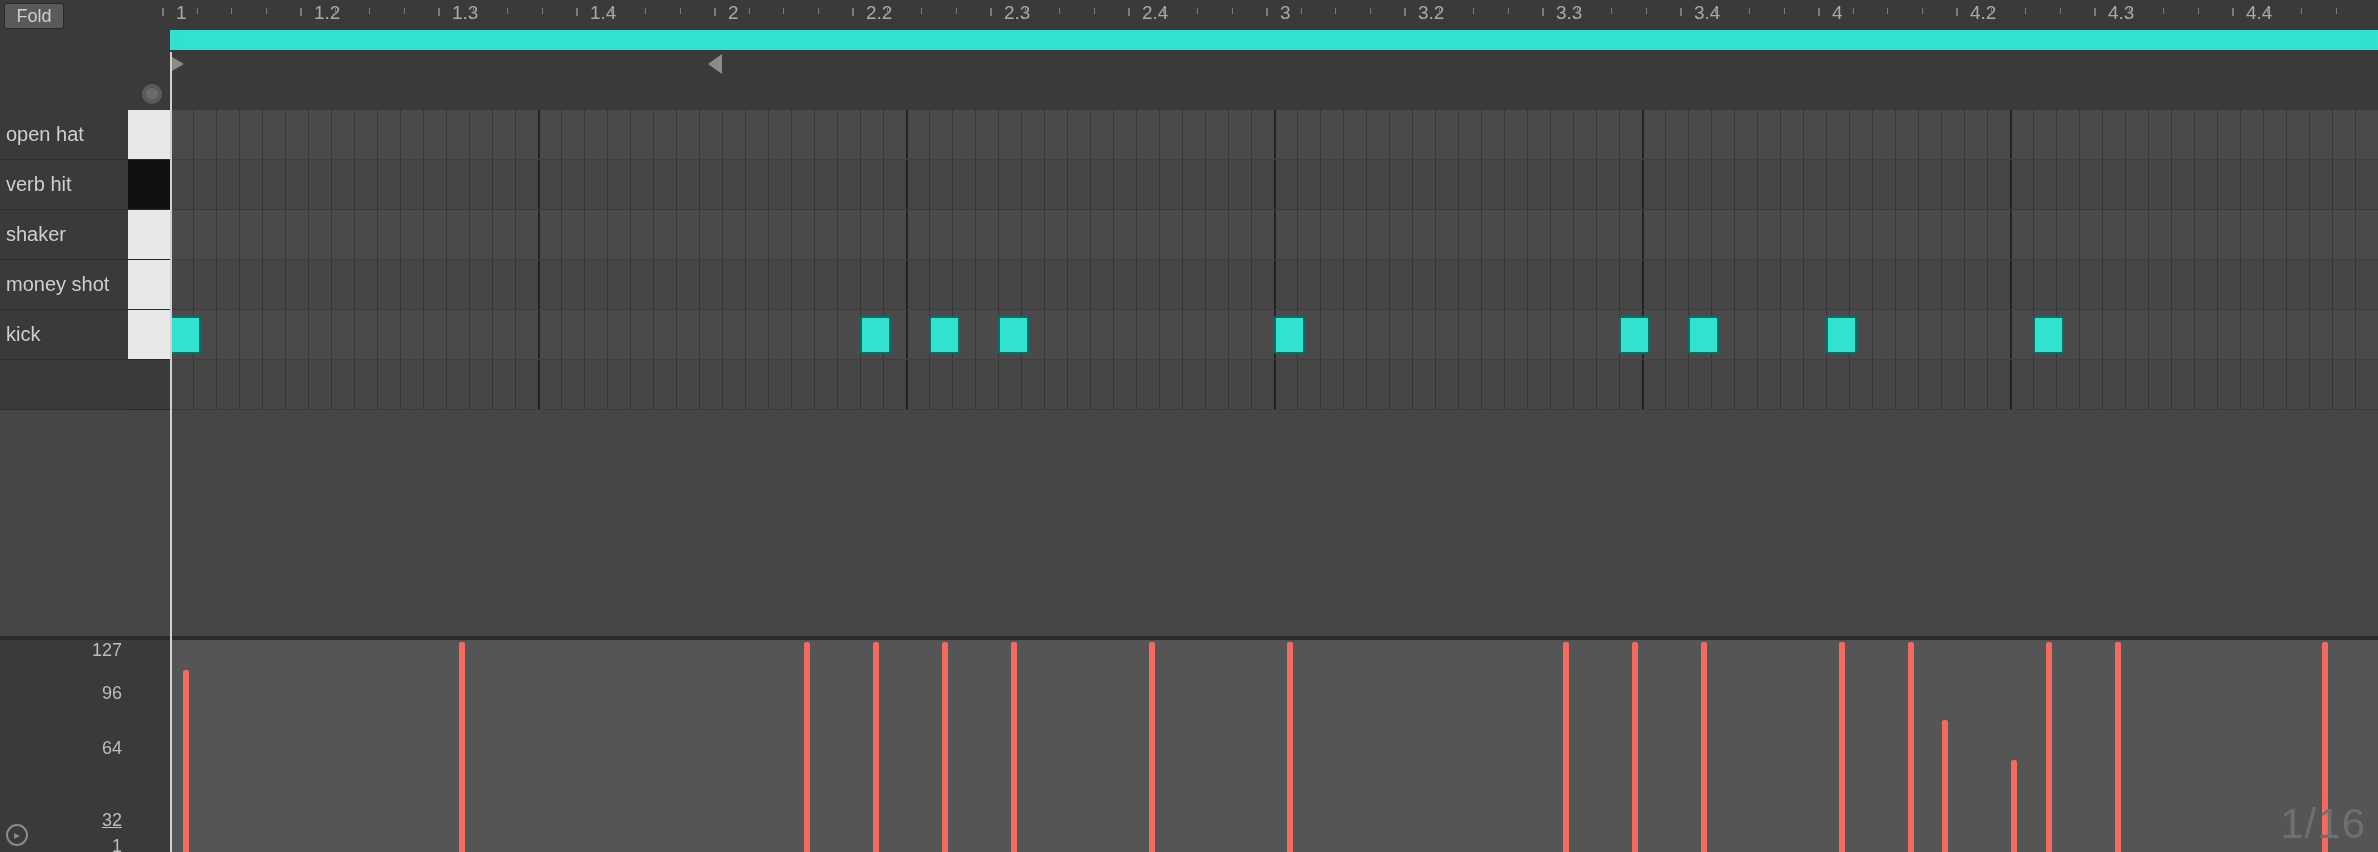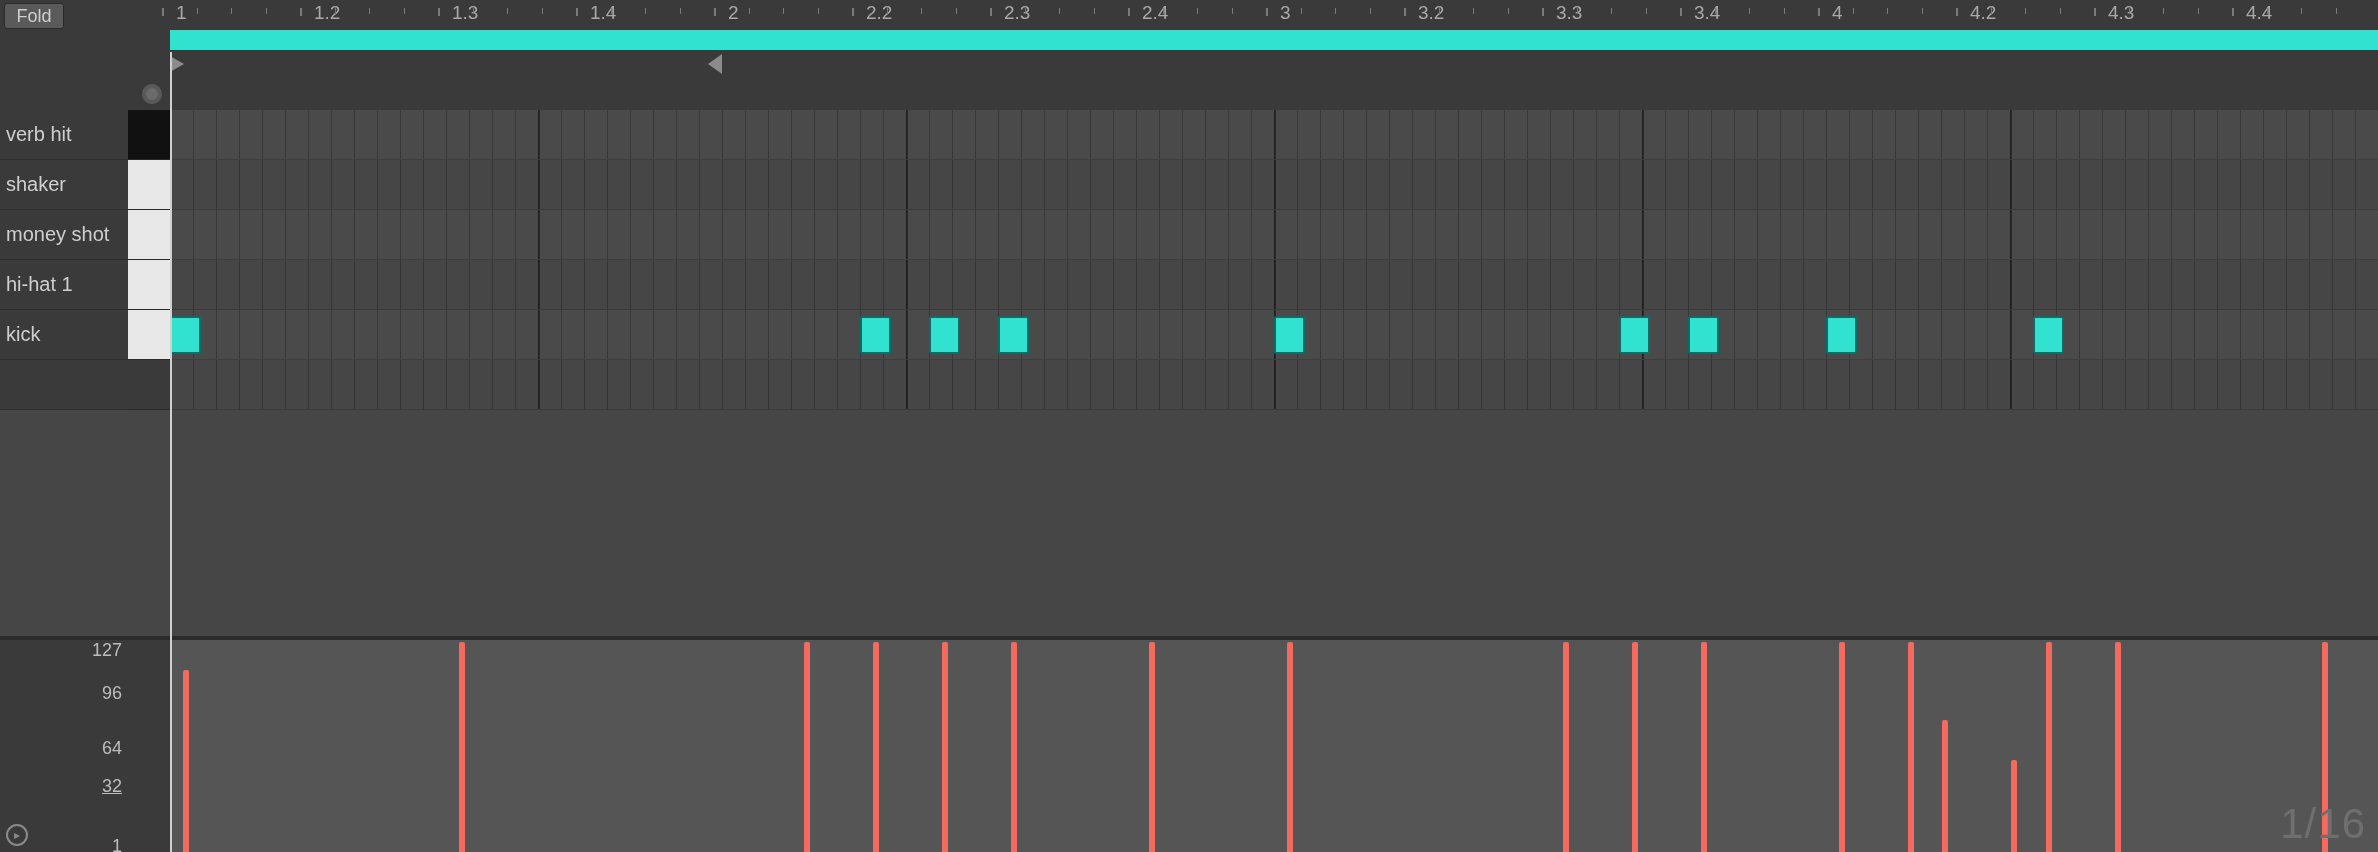--- a/index.html
+++ b/index.html
@@ -482,36 +482,36 @@
 
 <div class="scrub-row">
   <div class="scrub-play"></div>
   <div class="end-marker" id="end-marker" style="left: 708px;"></div>
 </div>
 <div class="loop-knob"></div>
 
 <div class="grid-area">
   <div class="lanes" id="lanes">
       <div class="lane">
+        <div class="label">open hat</div>
+        <div class="key white"></div>
+        <div class="cells"></div>
+      </div>
+      <div class="lane">
         <div class="label">verb hit</div>
         <div class="key black"></div>
         <div class="cells"></div>
       </div>
       <div class="lane">
         <div class="label">shaker</div>
         <div class="key white"></div>
         <div class="cells"></div>
       </div>
       <div class="lane">
         <div class="label">money shot</div>
-        <div class="key white"></div>
-        <div class="cells"></div>
-      </div>
-      <div class="lane">
-        <div class="label">hi-hat 1</div>
         <div class="key white"></div>
         <div class="cells"></div>
       </div>
       <div class="lane">
         <div class="label">kick</div>
         <div class="key white"></div>
         <div class="cells">
           <div class="note" style="left: 0px; width: 31.05px;"></div>
           <div class="note" style="left: 690px; width: 31.05px;"></div>
           <div class="note" style="left: 759px; width: 31.05px;"></div>
@@ -529,21 +529,21 @@
         <div class="cells"></div>
       </div>
     </div>
 </div>
 
 <div class="velocity">
   <div class="vel-gutter" id="vel-gutter">
       <div class="vel-scale" style="top: 0px; right: 6px;">127</div>
       <div class="vel-scale" style="top: 43.1429px; right: 6px;">96</div>
       <div class="vel-scale" style="top: 98px; right: 6px;">64</div>
-      <div class="vel-scale" style="top: 136px; right: 6px; text-decoration: underline;">32</div>
+      <div class="vel-scale" style="top: 170px; right: 6px; text-decoration: underline;">32</div>
       <div class="vel-scale" style="top: 196px; right: 6px;">1</div>
     </div>
   <div class="vel-keycol"></div>
   <div class="vel-plot" id="vel-plot">
       <div class="vbar" style="left: 12.525px; height: 181.667px;"></div>
       <div class="vbar" style="left: 702.525px; height: 210px;"></div>
       <div class="vbar" style="left: 771.525px; height: 210px;"></div>
       <div class="vbar" style="left: 840.525px; height: 210px;"></div>
       <div class="vbar" style="left: 1116.53px; height: 210px;"></div>
       <div class="vbar" style="left: 1461.53px; height: 210px;"></div>

